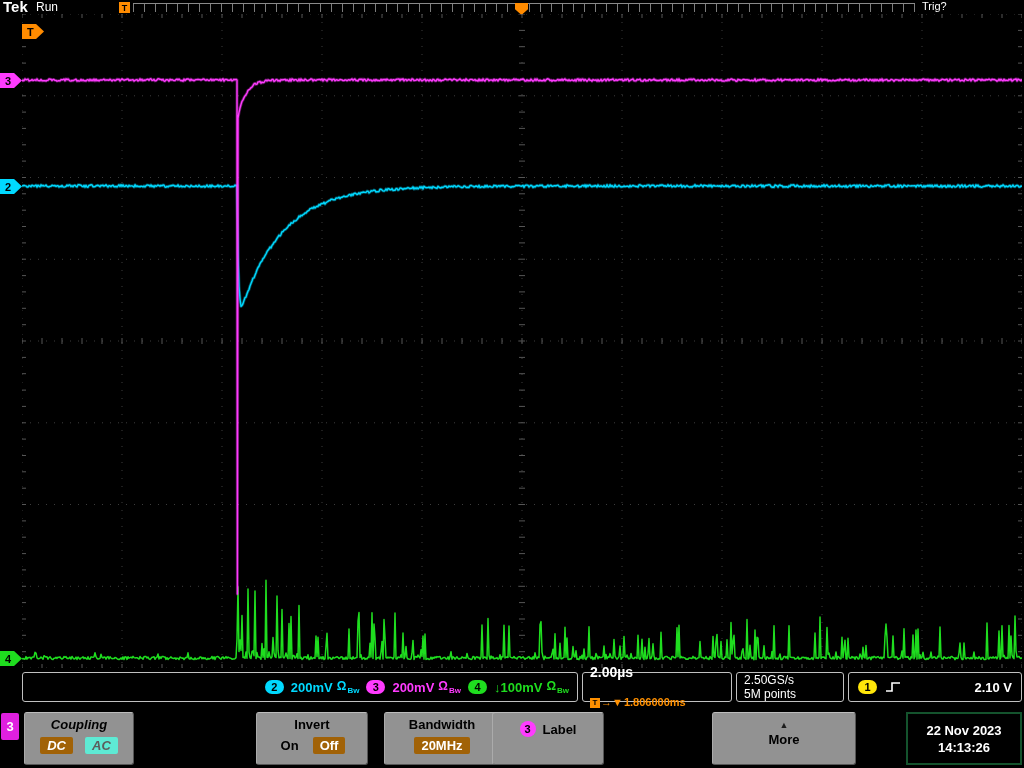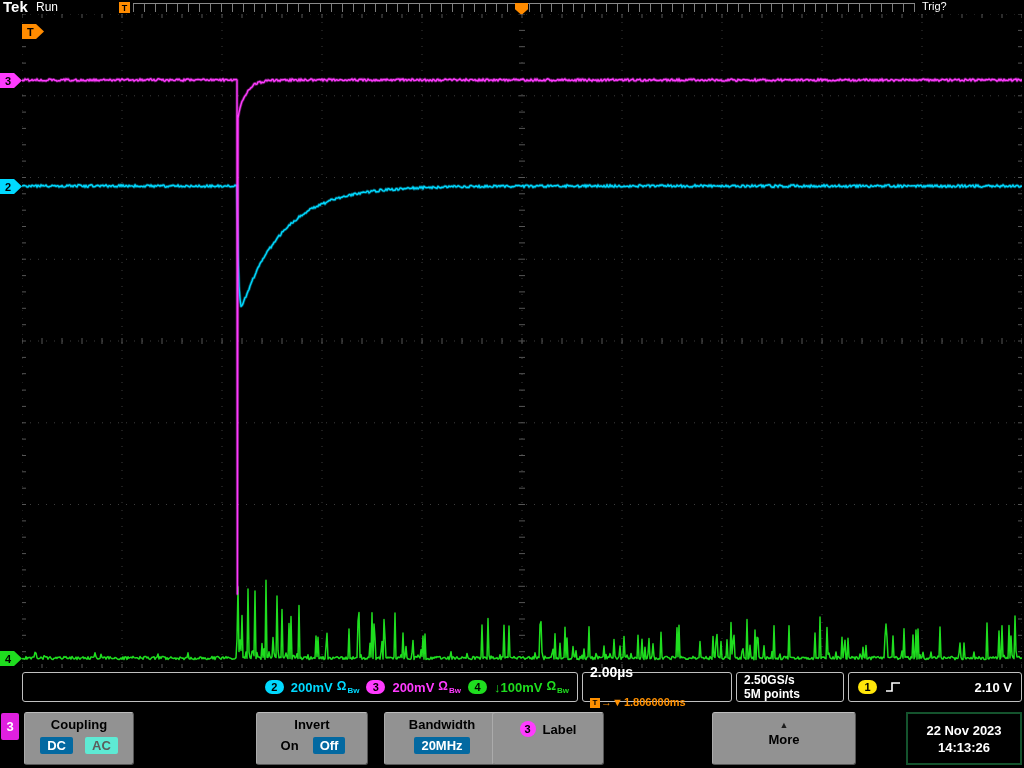--- a/index.html
+++ b/index.html
@@ -44,33 +44,33 @@
      display:inline-flex;align-items:center;justify-content:center;padding:0 4px;}
   .bg-ch2{background:#00d9ff;} .bg-ch3{background:#ff3bff;} .bg-ch4{background:#1fdd1f;} .bg-trig{background:#ffe60a;}
   .scale{font-size:13px;font-weight:bold;}
   .c-ch2{color:#00d9ff;} .c-ch3{color:#ff3bff;} .c-ch4{color:#1fdd1f;}
   .unit{font-size:12px;font-weight:bold;margin-left:-3px;}
   .bw{font-size:8px;vertical-align:sub;margin-left:1px;font-weight:bold;}
   .tb-scale{color:#fff;font-size:14px;font-weight:bold;line-height:15px;}
   .tb-delay{color:#ff9000;font-size:11px;font-weight:bold;line-height:13px;display:flex;align-items:center;gap:1px;}
   .tb-tbox{width:10px;height:10px;background:#ff9000;color:#000;font-size:8px;font-weight:bold;
      display:inline-flex;align-items:center;justify-content:center;}
-  .acq-line{color:#fff;font-size:12px;font-weight:bold;line-height:14px;}
+  .acq-line{color:#fff;font-size:12px;font-weight:normal;line-height:14px;}
   .trig-level{color:#fff;font-size:13px;font-weight:bold;margin-left:auto;}
 
   
   .menubar{position:absolute;top:708px;left:0;width:1024px;height:60px;background:#000;}
   .chan-tab{position:absolute;left:1px;top:5px;width:18px;height:27px;background:#e020e0;color:#fff;
      font-size:13px;font-weight:bold;display:flex;align-items:center;justify-content:center;border-radius:2px;}
   .mbtn{position:absolute;top:4px;height:53px;background:#929292;border-radius:3px;box-sizing:border-box;
      border-top:1px solid #bdbdbd;border-left:1px solid #ababab;border-right:1px solid #565656;
      border-bottom:1px solid #565656;display:flex;flex-direction:column;align-items:center;cursor:default;}
   .mbtn .title{color:#000;font-size:13px;font-weight:bold;margin-top:4px;}
   .optrow{display:flex;align-items:center;gap:12px;margin-top:5px;}
-  .opt-sel{background:#0369a1;color:#fff;font-size:13px;font-weight:bold;padding:1px 7px;border-radius:2px;}
+  .opt-sel{background:#a16207;color:#fff;font-size:13px;font-weight:bold;padding:1px 7px;border-radius:2px;}
   .opt-plain{color:#000;font-size:13px;font-weight:bold;padding:1px 2px;}
   .opt-dis{background:#5eead4;color:#5c5c5c;font-size:13px;font-weight:bold;padding:1px 7px;border-radius:2px;}
   .label-row{display:flex;align-items:center;gap:7px;margin-top:8px;}
   .label-badge{width:16px;height:16px;border-radius:8px;background:#ff3bff;color:#000;font-size:11px;
      font-weight:bold;display:flex;align-items:center;justify-content:center;}
   .label-txt{color:#000;font-size:13px;font-weight:bold;}
   .more-arrow{color:#1c1c1c;font-size:9px;line-height:9px;margin-top:8px;}
   .more-txt{color:#000;font-size:13px;font-weight:bold;margin-top:2px;}
   .datetime{position:absolute;left:906px;top:4px;width:116px;height:53px;background:#000;
      border:2px solid #14532d;box-sizing:border-box;display:flex;flex-direction:column;align-items:center;
@@ -138,21 +138,21 @@
     <span class="badge bg-trig">1</span>
     <svg width="16" height="14" viewBox="0 0 16 14">
       <path d="M1 11 H7 V3 H15" stroke="#fff" fill="none" stroke-width="1.6"></path>
     </svg>
     <span class="trig-level">2.10 V</span>
   </div>
 
   <div class="menubar">
     <div class="chan-tab">3</div>
 
-    <div class="mbtn" style="left:24px;width:110px;">
+    <div class="mbtn" style="left:24px;width:110px;font-style:italic;">
       <span class="title">Coupling</span>
       <span class="optrow">
         <span class="opt-sel">DC</span>
         <span class="opt-dis">AC</span>
       </span>
     </div>
 
 
     <div class="mbtn" style="left:256px;width:112px;">
       <span class="title">Invert</span>

